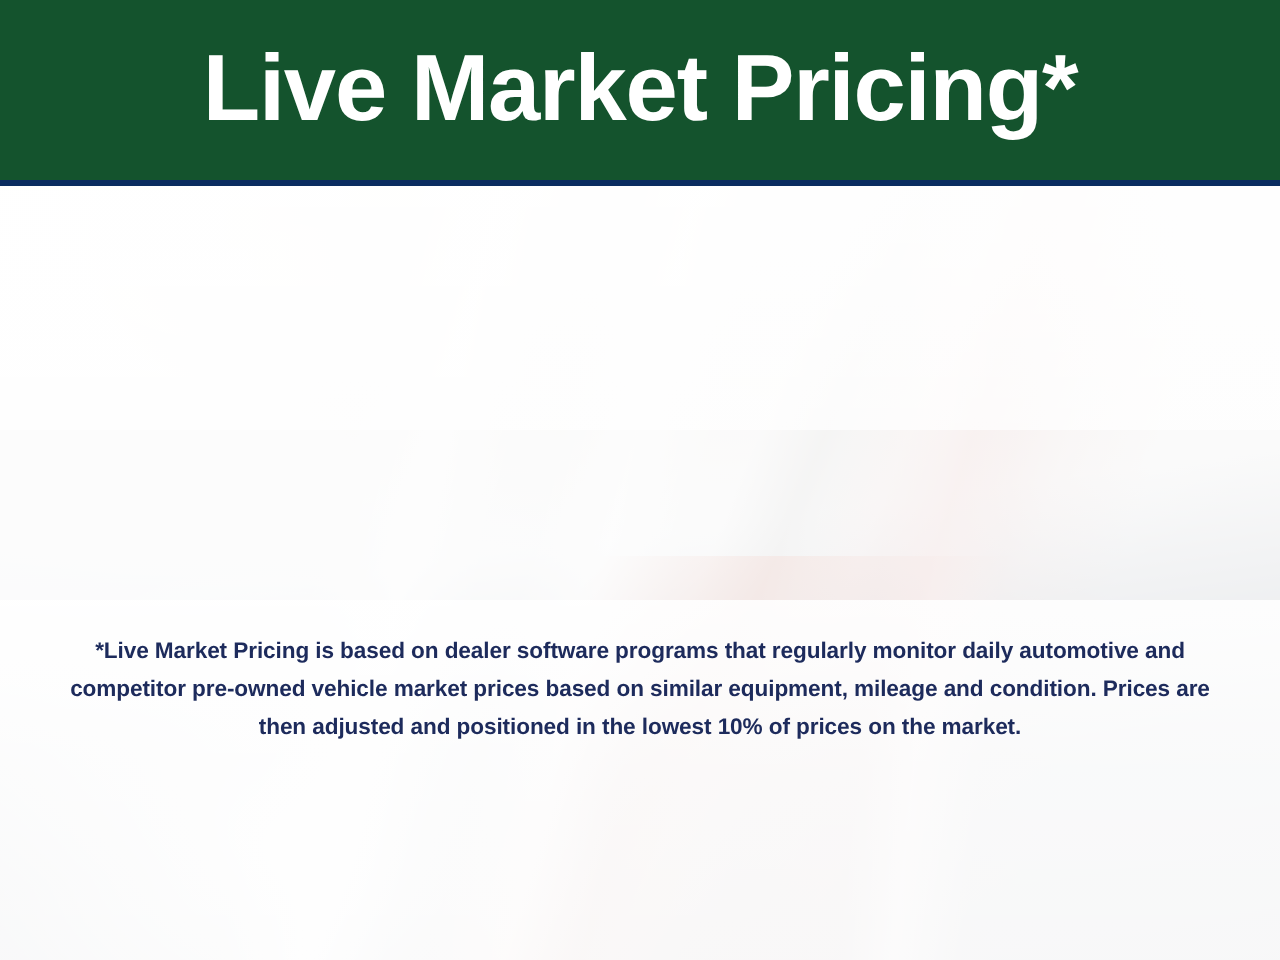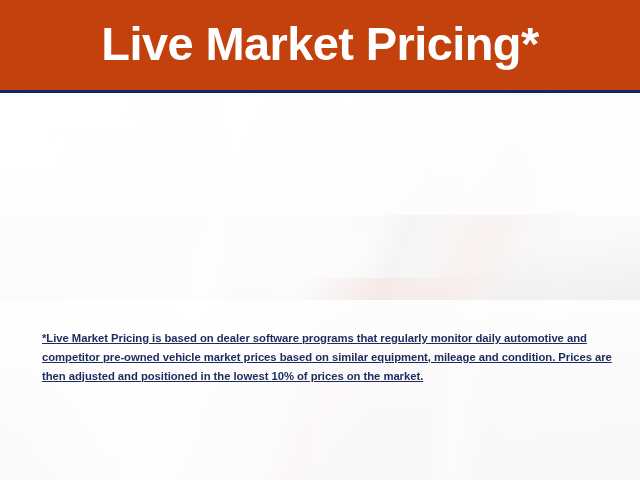--- a/index.html
+++ b/index.html
@@ -88,21 +88,21 @@
     background: linear-gradient(180deg, rgba(255,255,255,0.88) 0%, rgba(255,255,255,0.78) 45%, rgba(255,255,255,0.74) 100%);
   }
 
   
   .banner {
     position: absolute;
     left: 0;
     top: 0;
     width: 640px;
     height: 93px;
-    background: #c2410c;
+    background: #14532d;
     border-bottom: 3px solid #0a2c60;
     box-sizing: border-box;
     display: flex;
     align-items: center;
     justify-content: center;
   }
   .banner-title {
     color: #ffffff;
     font-size: 47px;
     font-weight: bold;
@@ -134,28 +134,27 @@
     line-height: 37px;
     letter-spacing: -0.2px;
     margin: 0;
   }
 
   .disclaimer {
     position: absolute;
     left: 30px;
     top: 224px;
     width: 580px;
-    text-align: left;
+    text-align: center;
     color: #1d2b5c;
     font-size: 11.3px;
     font-weight: bold;
     line-height: 19px;
     letter-spacing: -0.05px;
-    margin: 12px;
-    text-decoration: underline;
+    margin: 0;
   }
 </style>
 </head>
 <body>
 
 <div id="slide">
 
   <div class="bg-layer bg-base"></div>
   <div class="bg-layer bg-car-dark"></div>
   <div class="bg-layer bg-sweep-a"></div>

